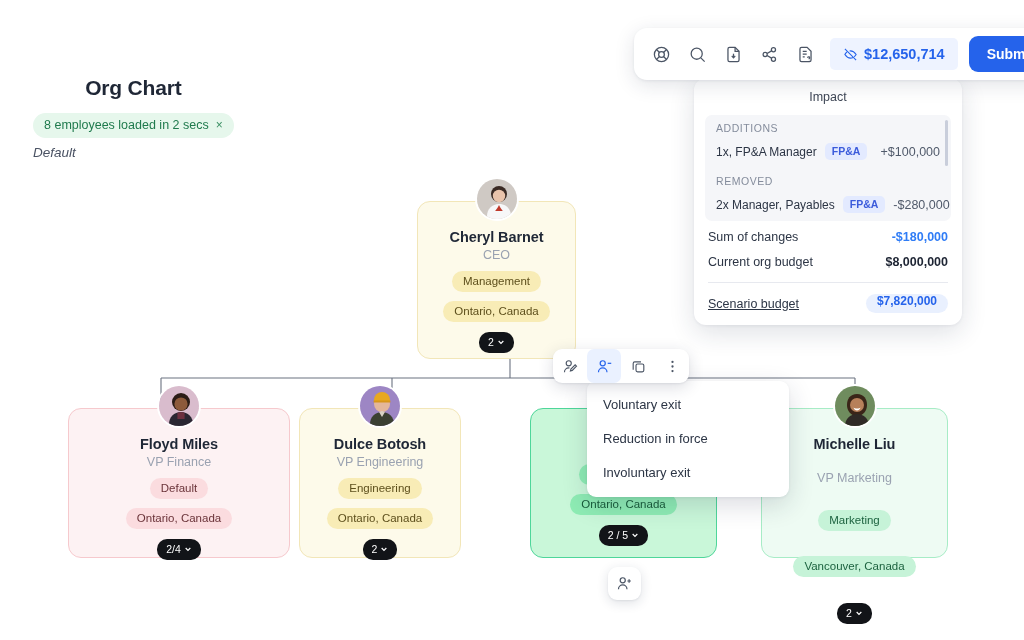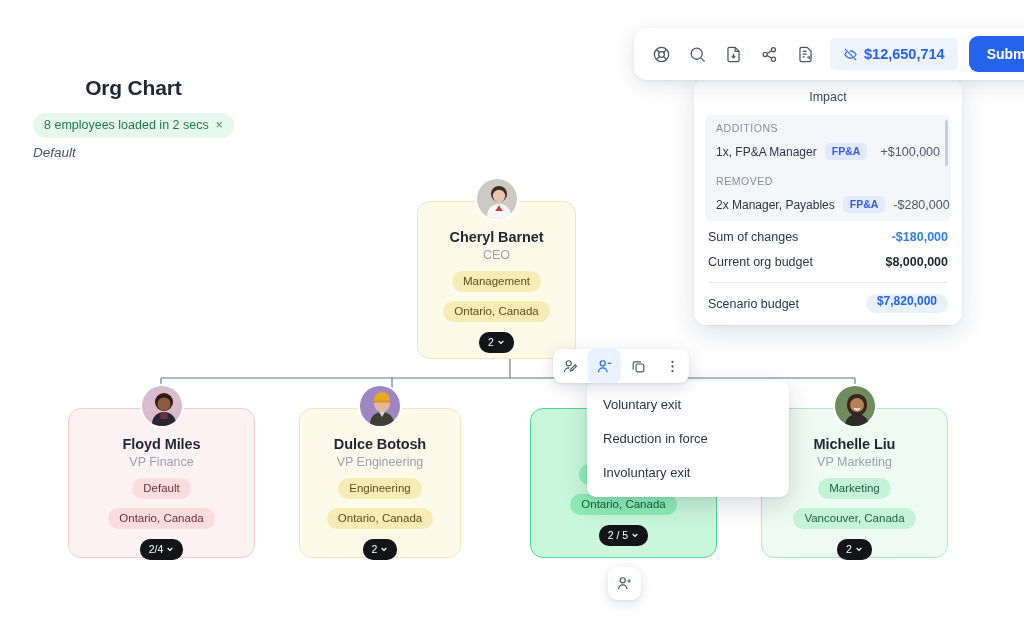--- a/index.html
+++ b/index.html
@@ -200,21 +200,21 @@
   #impact-divider {
     height: 1px;
     background: #e7e9ef;
     margin: 11px 14px 0;
   }
   #scenario-row {
     display: flex;
     align-items: center;
     padding: 11px 14px 2px;
   }
-  #scenario-row .s-label { font-size: 12.5px; color: #2c3545; }
+  #scenario-row .s-label { font-size: 12.5px; color: #2c3545; text-decoration: underline; }
   #scenario-pill {
     margin-left: auto;
     background: #e9f0fe;
     color: #2563eb;
     font-size: 12px;
     font-weight: bold;
     padding: 0 11px 5px;
     border-radius: 11px;
   }
 
@@ -469,21 +469,21 @@
     <div class="pill">Management</div>
     <div class="pill">Ontario, Canada</div>
     <div class="count-badge">
       <span>2</span>
       <svg width="8" height="8" viewBox="0 0 12 12" fill="none" stroke="currentColor" stroke-width="1.8">
           <path d="M2.5 4.5L6 8l3.5-3.5"></path>
         </svg>
     </div>
   </div>
 
-  <div class="card theme-pink" style="left:68px; top:408px; width:187px; height:150px;text-align:right;">
+  <div class="card theme-pink" style="left:68px; top:408px; width:222px; height:150px;text-align:right;">
     <div class="avatar">
       <svg width="44" height="44" viewBox="0 0 44 44">
         <rect width="44" height="44" fill="#d9bccd"></rect>
         <circle cx="22" cy="16" r="9" fill="#2b1c16"></circle>
         <circle cx="22" cy="18" r="6.6" fill="#8d5a3b"></circle>
         <path d="M22 26c-7 0-12 5-12 12v6h24v-6c0-7-5-12-12-12z" fill="#2a2732"></path>
         <path d="M22 26c-2 0-3.6 1-3.6 1v6h7.2v-6S24 26 22 26z" fill="#6d3140"></path>
       </svg>
     </div>
     <div class="c-name">Floyd Miles</div>
@@ -528,21 +528,21 @@
     <div class="pill">Management</div>
     <div class="pill">Ontario, Canada</div>
     <div class="count-badge">
       <span>2 / 5</span>
       <svg width="8" height="8" viewBox="0 0 12 12" fill="none" stroke="currentColor" stroke-width="1.8">
           <path d="M2.5 4.5L6 8l3.5-3.5"></path>
         </svg>
     </div>
   </div>
 
-  <div class="card theme-green-soft" style="left:761px; top:408px; width:187px; height:150px;">
+  <div class="card theme-green-soft" style="left:761px; top:408px; width:187px; height:150px;gap:16px;">
     <div class="avatar">
       <svg width="44" height="44" viewBox="0 0 44 44">
         <rect width="44" height="44" fill="#6f8c5e"></rect>
         <path d="M22 8c-7 0-10 5-10 11s4 11 10 11 10-5 10-11S29 8 22 8z" fill="#3a2518"></path>
         <circle cx="22" cy="19" r="7" fill="#b7805a"></circle>
         <path d="M18.5 21.5c1 1.4 6 1.4 7 0-.4 2-2.1 3-3.5 3s-3.1-1-3.5-3z" fill="#ffffff"></path>
         <path d="M22 28c-7 0-12 5-12 12v4h24v-4c0-7-5-12-12-12z" fill="#2f2a26"></path>
       </svg>
     </div>
     <div class="c-name">Michelle Liu</div>

